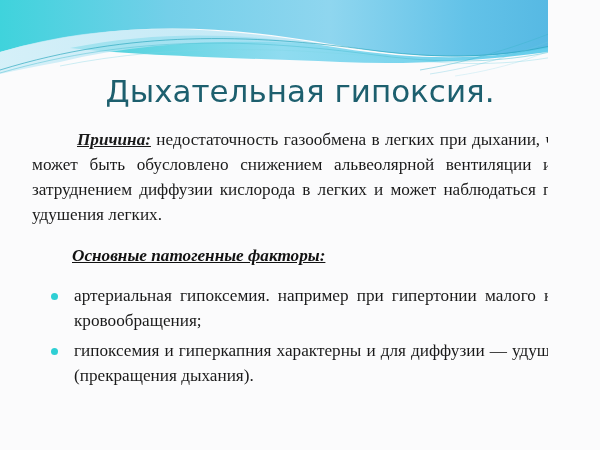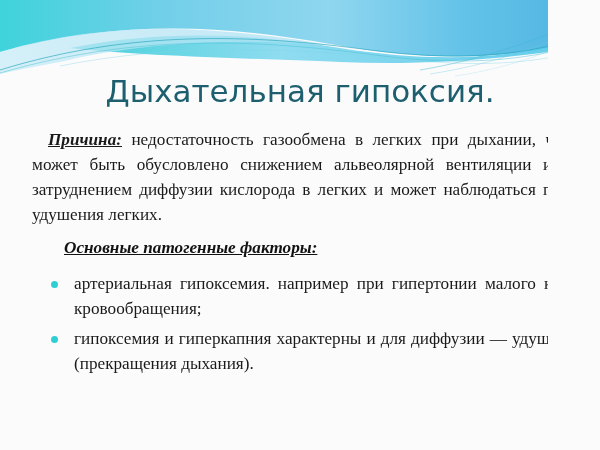--- a/index.html
+++ b/index.html
@@ -68,29 +68,30 @@
     color: #1a1a1a;
     text-align: justify;
     text-indent: 16px;
     margin: 0;
     width: 538px;
   }
   .para .lead {
     font-weight: bold;
     font-style: italic;
     text-decoration: underline;
+    margin-left: 29px;
   }
 
   .subhead {
     font-size: 17.2px;
     line-height: 25px;
     color: #121212;
     font-weight: bold;
     font-style: italic;
-    margin: 8px;
+    margin: 16px;
     padding-left: 24px;
   }
   .subhead span {
     text-decoration: underline;
   }
 
   ul.bullets {
     list-style: none;
     margin: 12px;
     padding: 0;

